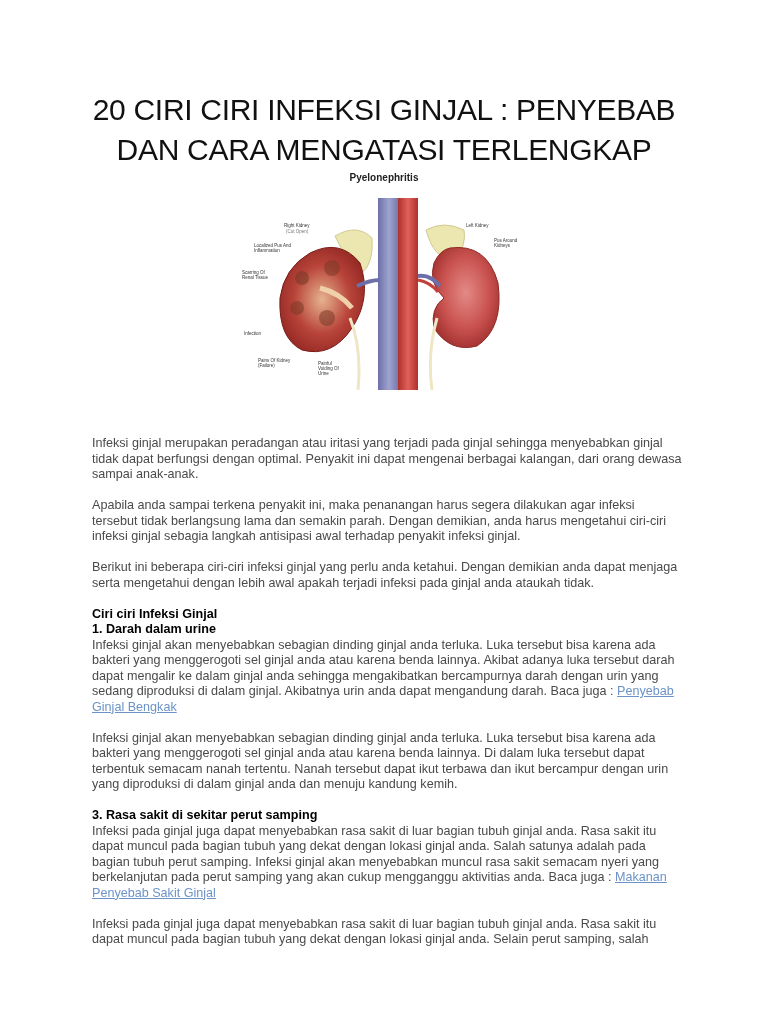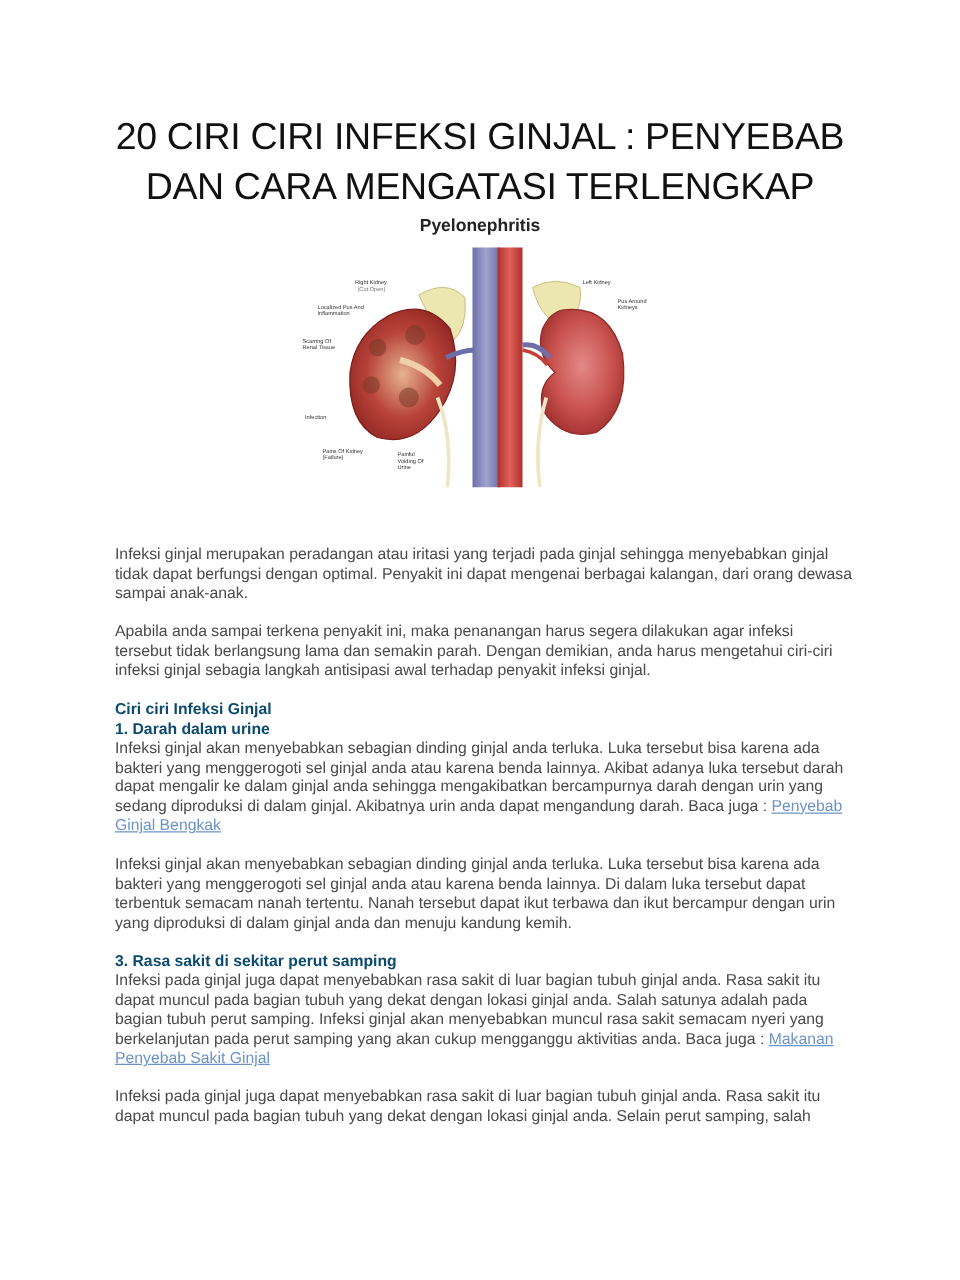--- a/index.html
+++ b/index.html
@@ -7,29 +7,29 @@
   .page { position: absolute; left: 0; top: 0; width: 768px; height: 1024px; background: #ffffff; }
   .title {
     position: absolute; left: 60px; top: 90px; width: 648px;
     text-align: center; font-family: "Liberation Sans", sans-serif;
     font-size: 30px; line-height: 40px; color: #111111; font-weight: normal; letter-spacing: -0.3px;
     margin: 0;
   }
   .figure { position: absolute; left: 222px; top: 168px; width: 324px; height: 222px; }
   .fig-caption {
     position: absolute; left: 0; top: 4px; width: 324px; text-align: center;
-    font-family: "Liberation Sans", sans-serif; font-weight: bold; font-size: 14px; color: #222;
+    font-family: "Liberation Sans", sans-serif; font-weight: bold; font-size: 10px; color: #222;
   }
   .fig-label { position: absolute; font-family: "Liberation Sans", sans-serif; font-size: 4.5px; line-height: 5px; color: #333; }
   .content {
     position: absolute; left: 92px; top: 436px; width: 590px;
     font-family: "Liberation Sans", sans-serif; font-size: 12.6px; line-height: 15.5px; color: #4a4a4a;
   }
   .content p { margin: 0 0 15.5px 0; }
-  .content .h { font-weight: bold; color: #0c4a6e; display: block; }
+  .content .h { font-weight: bold; color: #000000; display: block; }
   .content a { color: #6c93c7; text-decoration: underline; }
   .section { margin: 0 0 15.5px 0; }
 </style>
 </head>
 <body>
 
 <div class="page">
 
   <h1 class="title">20 CIRI CIRI INFEKSI GINJAL : PENYEBAB DAN CARA MENGATASI TERLENGKAP</h1>
 
@@ -89,20 +89,21 @@
     <div class="fig-label" style="left:22px;top:163px;">Infection</div>
     <div class="fig-label" style="left:36px;top:190px;width:34px;">Pains Of Kidney (Failure)</div>
     <div class="fig-label" style="left:96px;top:193px;width:24px;">Painful Voiding Of Urine</div>
     <div class="fig-label" style="left:244px;top:55px;">Left Kidney</div>
     <div class="fig-label" style="left:272px;top:70px;width:28px;">Pus Around Kidneys</div>
   </div>
 
   <div class="content">
     <p>Infeksi ginjal merupakan peradangan atau iritasi yang terjadi pada ginjal sehingga menyebabkan ginjal tidak dapat berfungsi dengan optimal. Penyakit ini dapat mengenai berbagai kalangan, dari orang dewasa sampai anak-anak.</p>
     <p>Apabila anda sampai terkena penyakit ini, maka penanangan harus segera dilakukan agar infeksi tersebut tidak berlangsung lama dan semakin parah. Dengan demikian, anda harus mengetahui ciri-ciri infeksi ginjal sebagia langkah antisipasi awal terhadap penyakit infeksi ginjal.</p>
+    <p>Berikut ini beberapa ciri-ciri infeksi ginjal yang perlu anda ketahui. Dengan demikian anda dapat menjaga serta mengetahui dengan lebih awal apakah terjadi infeksi pada ginjal anda ataukah tidak.</p>
 
     <div class="section">
       <span class="h">Ciri ciri Infeksi Ginjal</span>
       <span class="h">1. Darah dalam urine</span>
       <span>Infeksi ginjal akan menyebabkan sebagian dinding ginjal anda terluka. Luka tersebut bisa karena ada bakteri yang menggerogoti sel ginjal anda atau karena benda lainnya. Akibat adanya luka tersebut darah dapat mengalir ke dalam ginjal anda sehingga mengakibatkan bercampurnya darah dengan urin yang sedang diproduksi di dalam ginjal. Akibatnya urin anda dapat mengandung darah. Baca juga : </span><a href="#">Penyebab Ginjal Bengkak</a>
     </div>
 
     <div class="section">
       <span>Infeksi ginjal akan menyebabkan sebagian dinding ginjal anda terluka. Luka tersebut bisa karena ada bakteri yang menggerogoti sel ginjal anda atau karena benda lainnya. Di dalam luka tersebut dapat terbentuk semacam nanah tertentu. Nanah tersebut dapat ikut terbawa dan ikut bercampur dengan urin yang diproduksi di dalam ginjal anda dan menuju kandung kemih.</span>
     </div>

